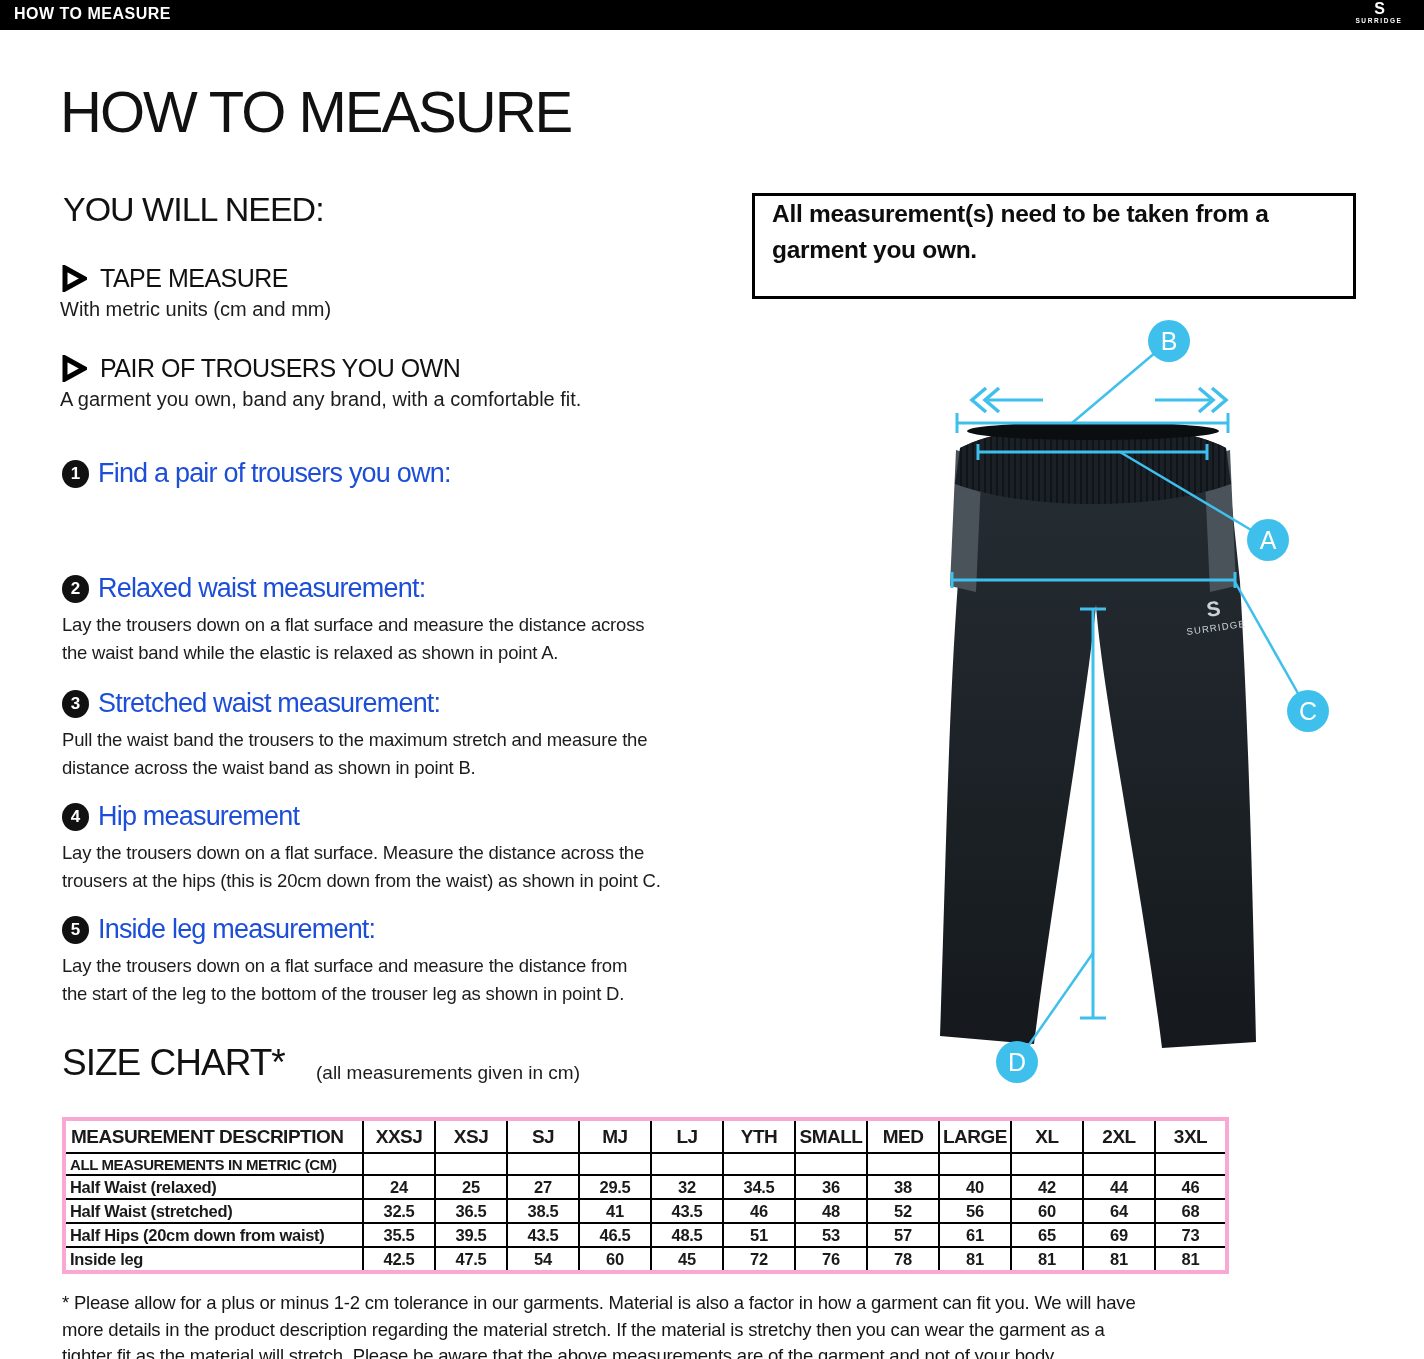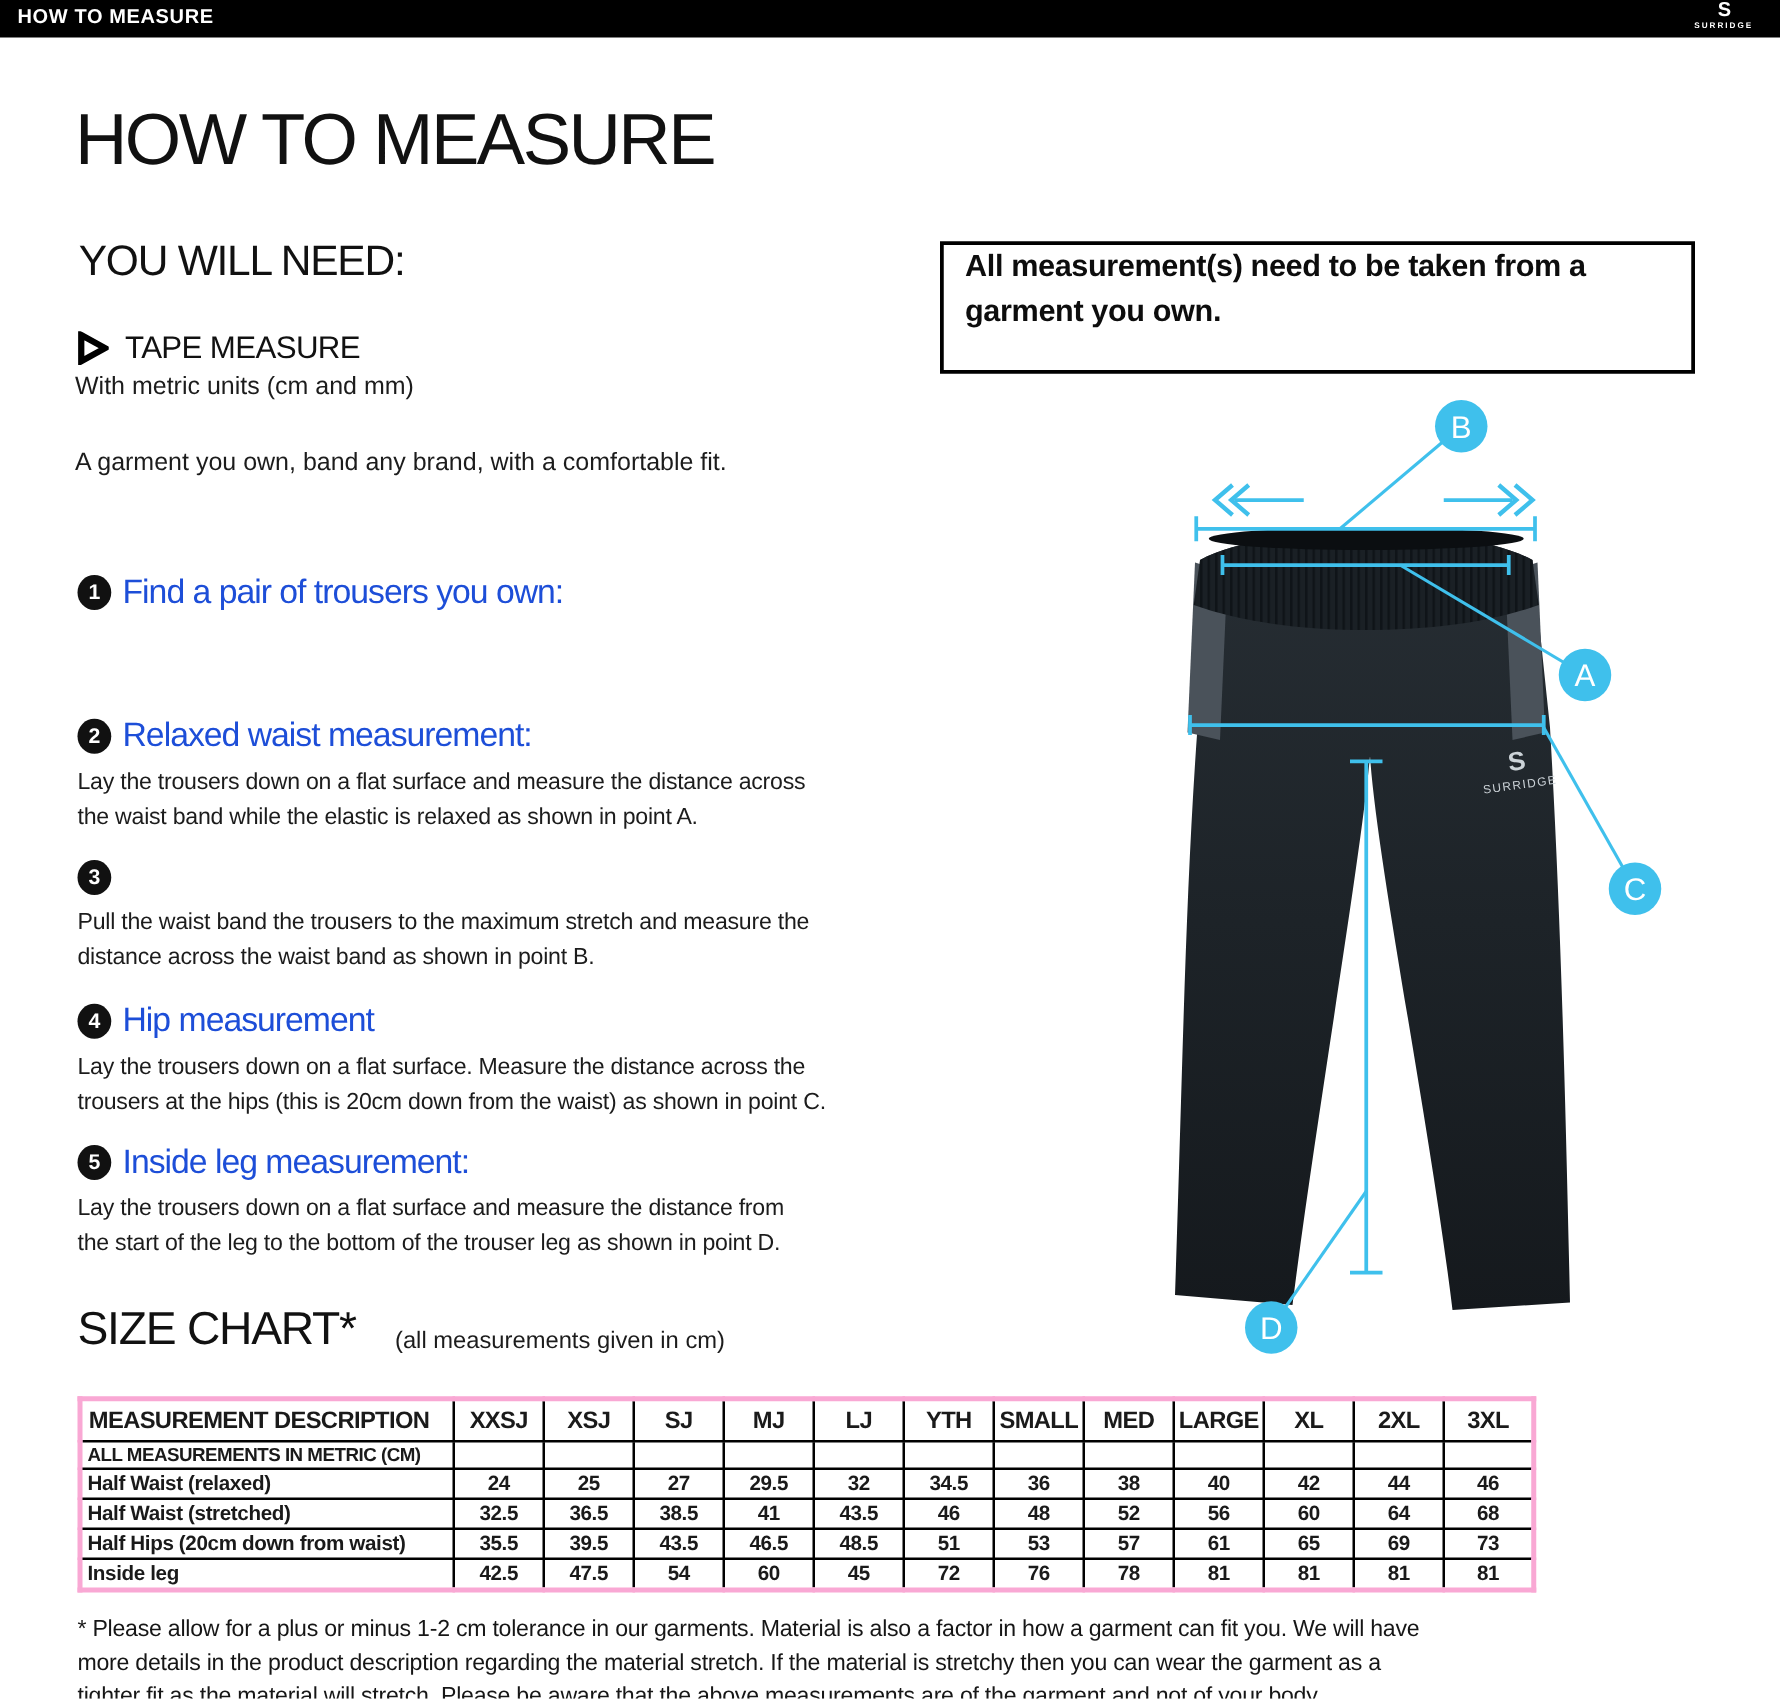--- a/index.html
+++ b/index.html
@@ -75,20 +75,26 @@
     <div class="req-head">
       <svg class="tri-icon" width="25" height="27" viewBox="0 0 25 27">
         <polygon points="3,3 22,13.5 3,24" fill="#fff" stroke="#000" stroke-width="5" stroke-linejoin="miter"></polygon>
       </svg>
       <span>TAPE MEASURE</span>
     </div>
     <div class="req-desc">With metric units (cm and mm)</div>
   </div>
 
   <div class="req" style="top:354px;">
+    <div class="req-head">
+      <svg class="tri-icon" width="25" height="27" viewBox="0 0 25 27">
+        <polygon points="3,3 22,13.5 3,24" fill="#fff" stroke="#000" stroke-width="5" stroke-linejoin="miter"></polygon>
+      </svg>
+      <span>PAIR OF TROUSERS YOU OWN</span>
+    </div>
     <div class="req-desc">A garment you own, band any brand, with a comfortable fit.</div>
   </div>
 
   <div class="step" style="top:458px;">
     <div class="step-head">
       <span class="badge">1</span>
       <span class="step-title">Find a pair of trousers you own:</span>
     </div>
   </div>
 
@@ -97,20 +103,21 @@
       <span class="badge">2</span>
       <span class="step-title">Relaxed waist measurement:</span>
     </div>
     <div class="step-body">Lay the trousers down on a flat surface and measure the distance across
 the waist band while the elastic is relaxed as shown in point A.</div>
   </div>
 
   <div class="step" style="top:688px;">
     <div class="step-head">
       <span class="badge">3</span>
+      <span class="step-title">Stretched waist measurement:</span>
     </div>
     <div class="step-body">Pull the waist band the trousers to the maximum stretch and measure the
 distance across the waist band as shown in point B.</div>
   </div>
 
   <div class="step" style="top:801px;">
     <div class="step-head">
       <span class="badge">4</span>
       <span class="step-title">Hip measurement</span>
     </div>

